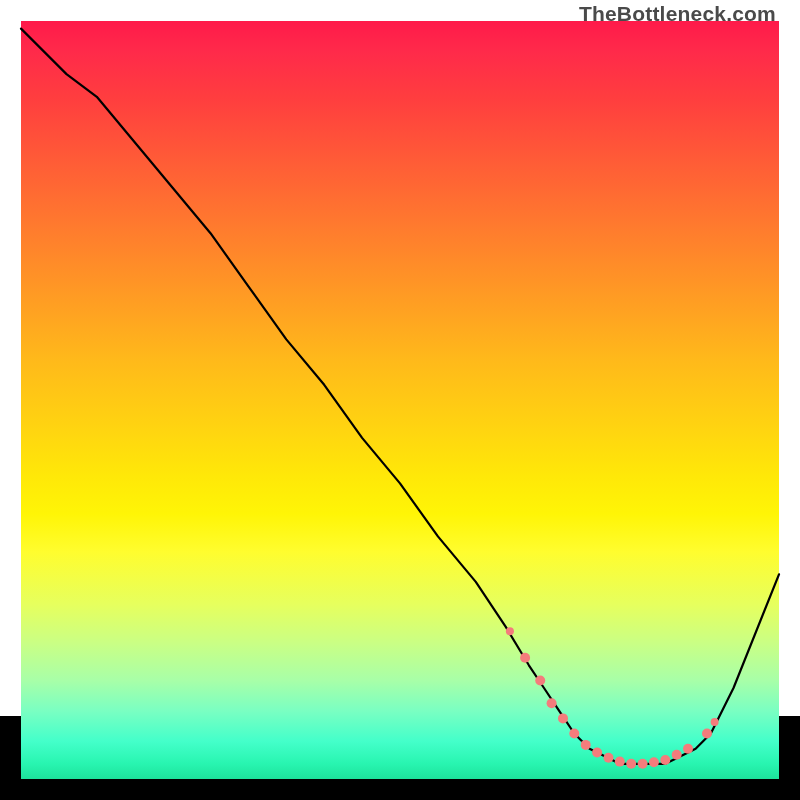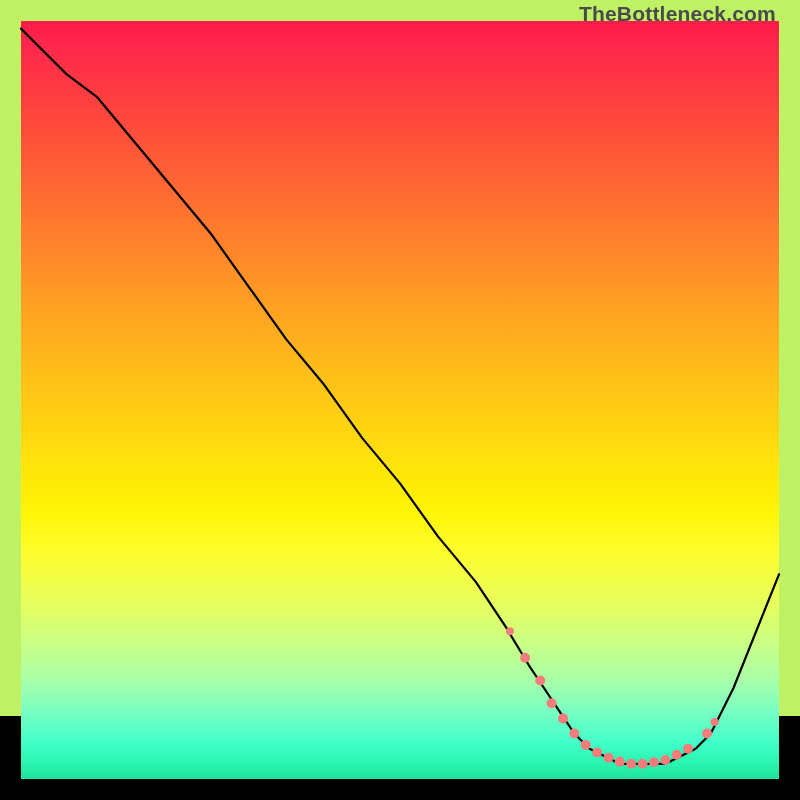--- a/index.html
+++ b/index.html
@@ -1,21 +1,21 @@
 <!DOCTYPE html>
 <html><head>
 <meta charset="utf-8">
 <style>
   * { margin: 0; padding: 0; box-sizing: border-box; }
   html, body { width: 800px; height: 800px; background: #000; overflow: hidden; }
   .wrap {
     position: relative;
     width: 800px;
     height: 716px;
-    background: #bef264;
+    background: #ffffff;
   }
   .plot-area {
     position: absolute;
     left: 21px;
     top: 21px;
     width: 758px;
     height: 758px;
     background: linear-gradient(
       to bottom,
       #ff1a4a 0%,

